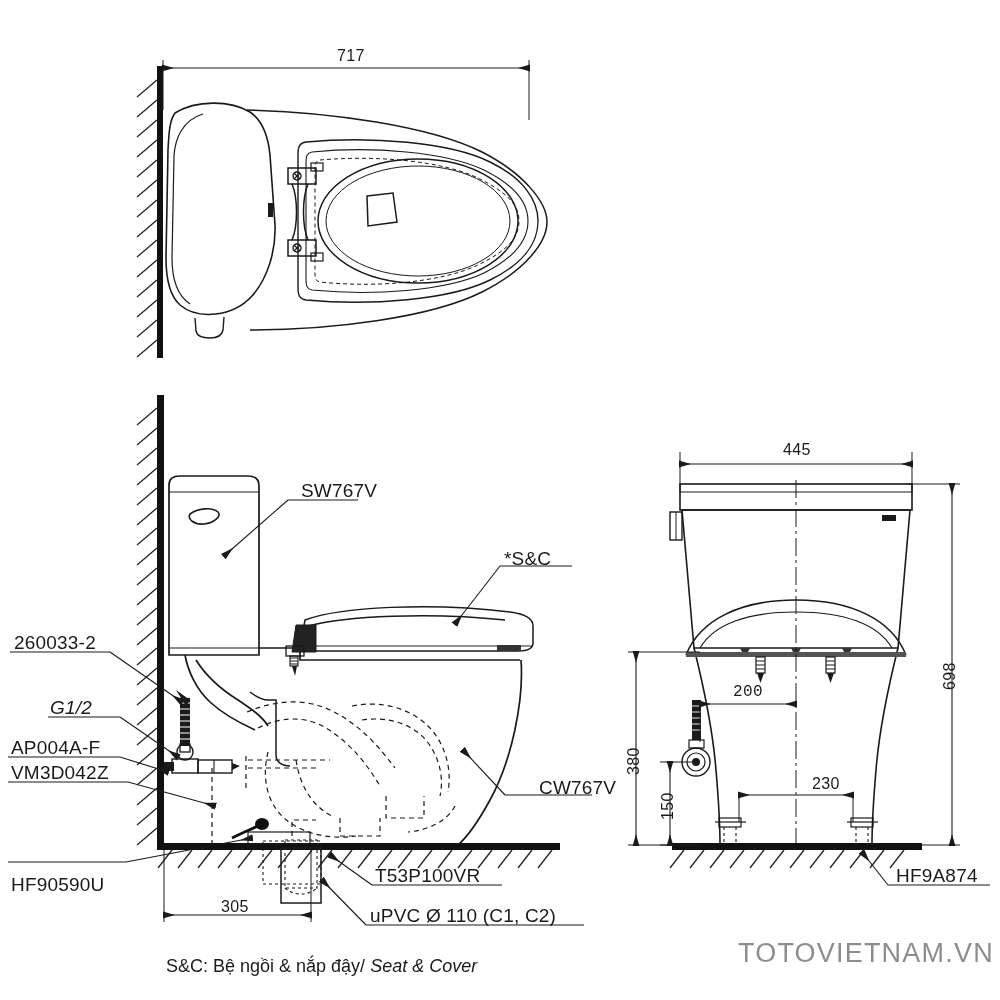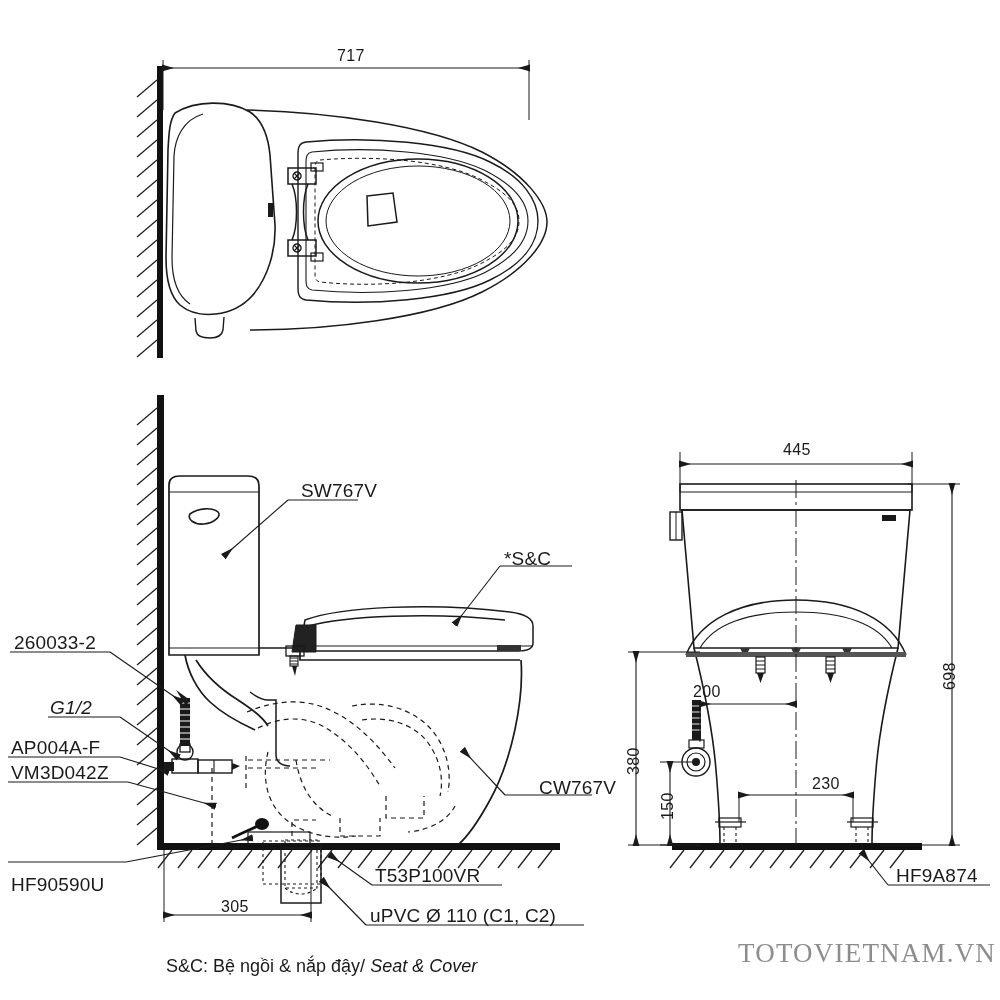--- a/index.html
+++ b/index.html
@@ -46,21 +46,21 @@
   }
   .note {
     font-size: 18px;
   }
   .note i { font-style: italic; }
   .watermark {
     position: absolute;
     font-size: 27px;
     color: #8d8d8d;
     letter-spacing: 1.2px;
-    font-family: Liberation Serif, serif;
+    font-family: Liberation Sans, sans-serif;
   }
 </style>
 </head>
 <body>
 
 <div id="page">
 
   <svg id="drawing" viewBox="0 0 1000 1000">
     <defs>
       <marker id="arrIn" markerWidth="12" markerHeight="8" refX="11" refY="4" orient="auto" markerUnits="userSpaceOnUse">
@@ -506,21 +506,21 @@
   <div class="lbl dim-label" style="left:337px; top:48px;">717</div>
 
   <div class="lbl dim-label" style="left:783px; top:442px;">445</div>
 
   <div class="lbl dim-label-v" style="left:942px; top:690px;">698</div>
 
   <div class="lbl dim-label-v" style="left:626px; top:775px;">380</div>
 
   <div class="lbl dim-label-v" style="left:660px; top:820px;">150</div>
 
-  <div class="lbl dim-label" style="left:693px; top:684px;">200</div>
+  <div class="lbl dim-label" style="left:733px; top:684px;font-family:Liberation Mono, monospace;">200</div>
 
   <div class="lbl dim-label" style="left:812px; top:776px;text-align:center;">230</div>
 
   <div class="lbl dim-label" style="left:221px; top:899px;">305</div>
 
   <div class="lbl part-label" style="left:288px; top:481px;margin-left:13px;">SW767V</div>
 
   <div class="lbl part-label" style="left:504px; top:549px;">*S&amp;C</div>
 
   <div class="lbl part-label" style="left:509px; top:778px;margin-left:30px;">CW767V</div>

